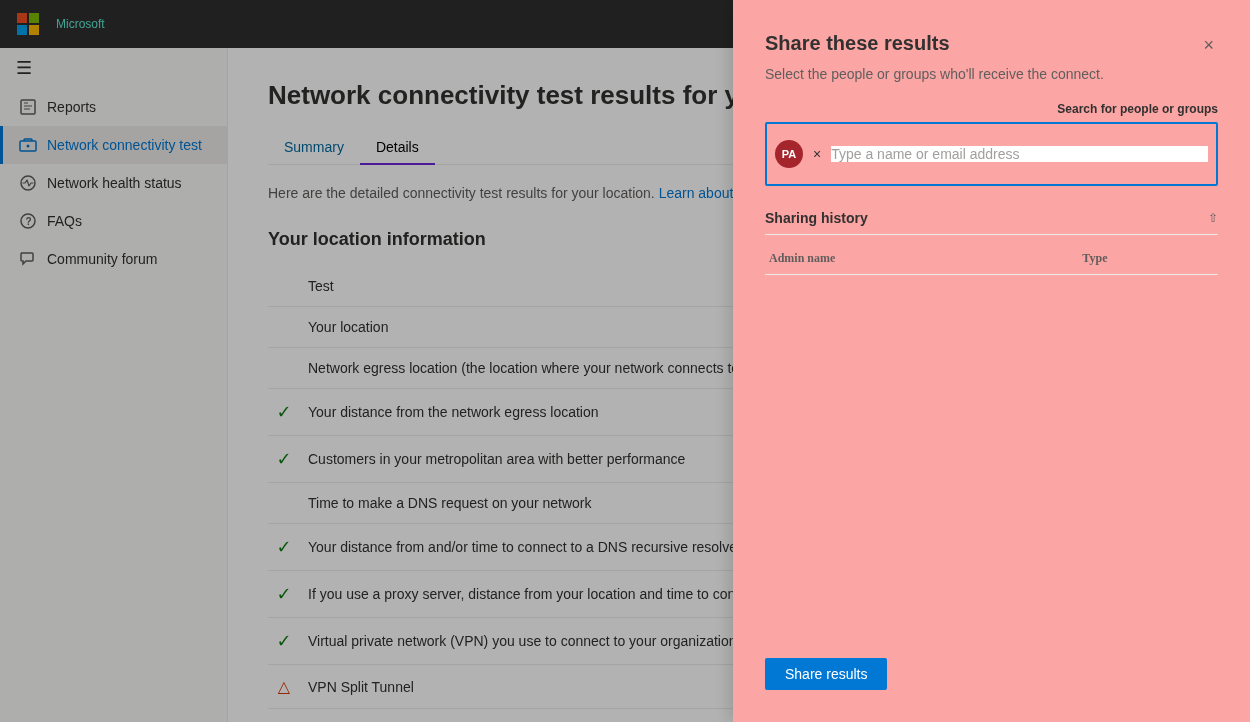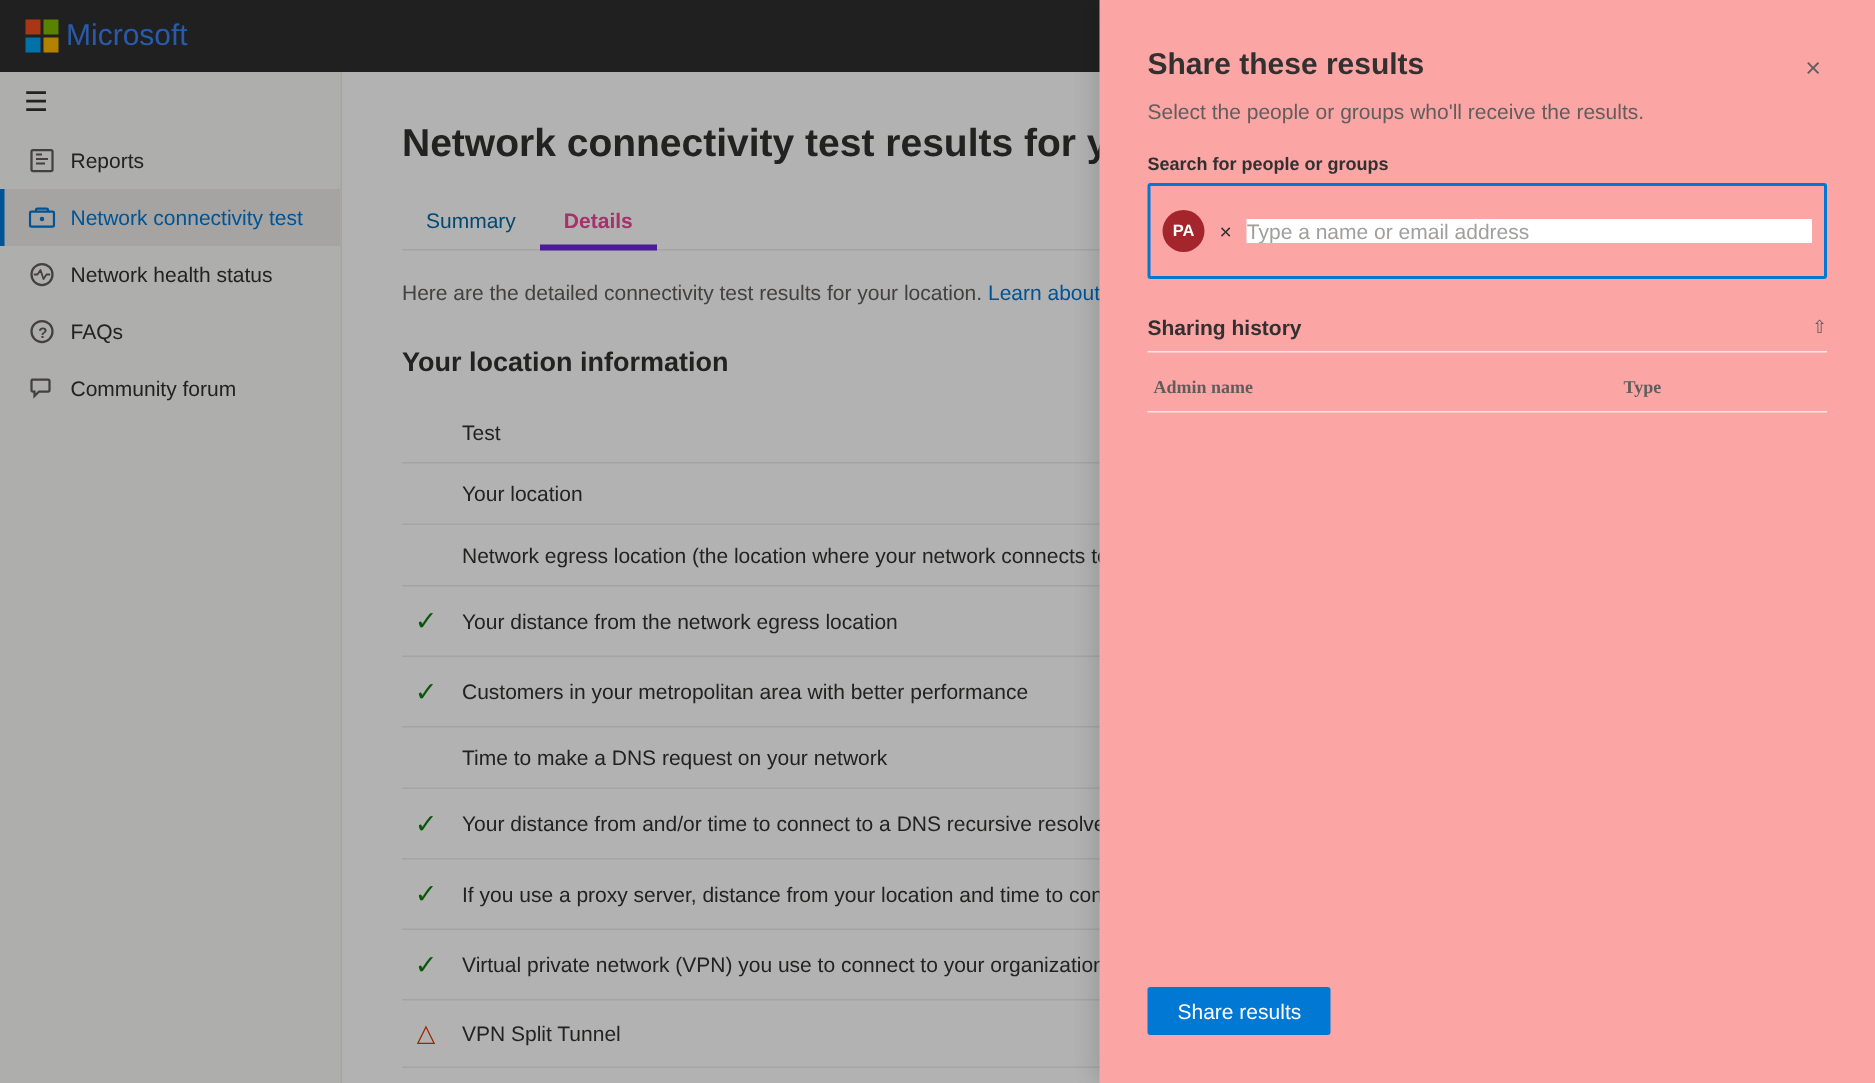--- a/index.html
+++ b/index.html
@@ -10,23 +10,23 @@
       background: #2f2f2f;
       height: 48px;
       display: flex;
       align-items: center;
       padding: 0 16px;
       flex-shrink: 0;
     }
     .topbar-logo {
       display: flex;
       align-items: center;
-      gap: 4px;
-      color: #3b82f6;
-      font-size: 20px;
+      gap: 16px;
+      color: #5eead4;
+      font-size: 12px;
     }
     .ms-logo {
       width: 24px;
       height: 24px;
     }
 
     
     .main-layout {
       display: flex;
       flex: 1;
@@ -103,23 +103,23 @@
     }
     .tab {
       padding: 8px 16px;
       font-size: 14px;
       cursor: pointer;
       color: #0369a1;
       border-bottom: 2px solid transparent;
       margin-bottom: -1px;
     }
     .tab.active {
-      color: #ec4899;
-      border-bottom: 4px solid #6d28d9;
-      font-weight: 700;
+      color: #000000;
+      border-bottom: 2px solid #6d28d9;
+      font-weight: 400;
     }
     .description {
       font-size: 14px;
       color: #605e5c;
       margin-bottom: 28px;
     }
     .description a { color: #0078d4; text-decoration: none; }
 
     .section-title {
       font-size: 18px;
@@ -197,20 +197,21 @@
     .panel-subtitle {
       font-size: 14px;
       color: #605e5c;
       margin-bottom: 20px;
     }
     .search-label {
       font-size: 12px;
       font-weight: 600;
       color: #323130;
       margin-bottom: 6px;
+      text-align: right;
     }
     .search-field {
       display: flex;
       align-items: center;
       border: 2px solid #0078d4;
       border-radius: 2px;
       padding: 16px 8px;
       gap: 6px;
       min-height: 36px;
     }
@@ -430,21 +431,21 @@
   </div>
 </div>
 
 <div class="overlay"></div>
 
 <div class="panel">
   <div class="panel-header">
     <h2 class="panel-title">Share these results</h2>
     <button class="close-btn">×</button>
   </div>
-  <p class="panel-subtitle">Select the people or groups who'll receive the results.</p>
+  <p class="panel-subtitle">Select the people or groups who'll receive the connect.</p>
 
   <div class="search-label">Search for people or groups</div>
   <div class="search-field">
     <div class="tag">PA</div>
     <button class="tag-remove">×</button>
     <input class="search-input" type="text" placeholder="Type a name or email address" style="">
   </div>
 
   <div class="sharing-history-header">
     <span class="sharing-history-title">Sharing history</span>

